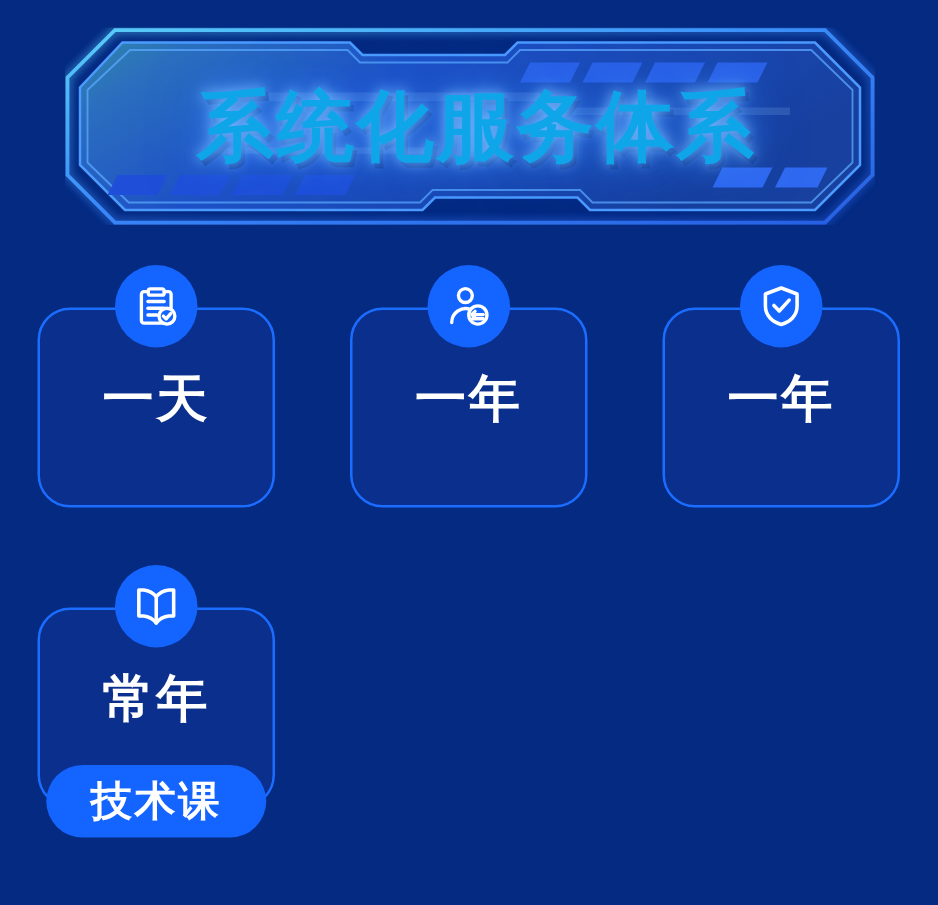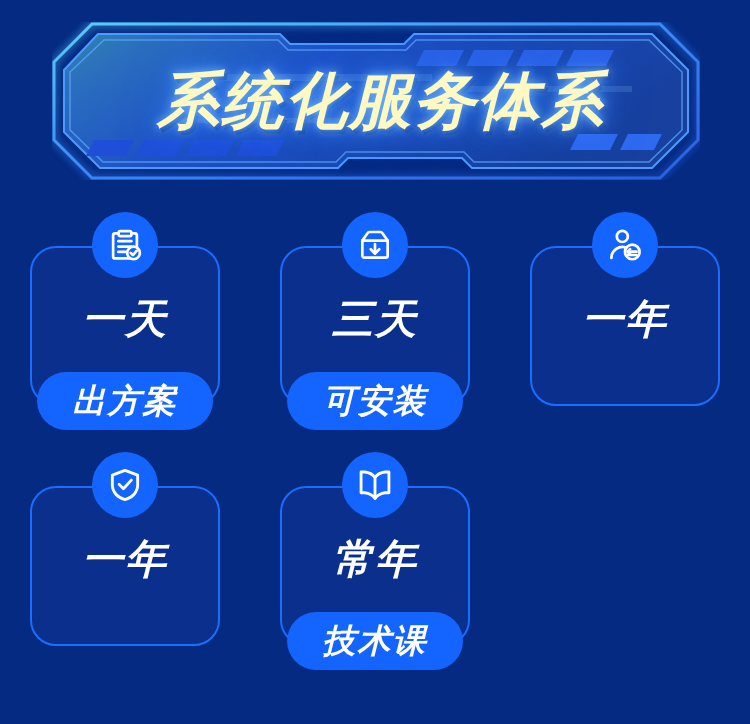--- a/index.html
+++ b/index.html
@@ -17,23 +17,22 @@
     width:648px; height:158px;
   }
   .banner-svg{ position:absolute; inset:0; width:100%; height:100%; }
 
   #banner-title{
     position:absolute; left:0; top:0; width:100%; height:100%;
     display:flex; align-items:center; justify-content:center;
     padding-left:10px;
     font-size:62px;
     font-weight:bold;
-    font-style:italic;
     letter-spacing:2px;
-    color:#fef9c3;
+    color:#0ea5e9;
     text-shadow:
        0 0 10px rgba(120,190,255,.95),
        0 0 22px rgba(70,150,255,.85),
        0 0 44px rgba(40,120,255,.6),
        3px 4px 0 rgba(8,40,120,.55);
     white-space:nowrap;
     z-index:5;
     -webkit-font-smoothing:antialiased;
   }
 
@@ -44,21 +43,20 @@
     display:grid;
     grid-template-columns:repeat(3,1fr);
     grid-template-rows:repeat(2,240px);
     justify-items:center;
   }
 
   .card{
     position:relative;
     width:190px; height:160px;
     margin-top:50px;
-    font-style:italic;
   }
   .card-body{
     position:absolute; left:0; top:0;
     width:190px; height:160px;
     border:2px solid #1b6dff;
     border-radius:26px;
     background:#0a2f8c;
   }
   .card-title{
     position:absolute; left:0; top:0; width:100%; height:100%;
@@ -168,36 +166,22 @@
       <svg viewBox="0 0 24 24" fill="none" stroke="#ffffff" stroke-width="1.7" stroke-linecap="round" stroke-linejoin="round">
         <path d="M9 3.2h6a1 1 0 0 1 1 1v1.2a1 1 0 0 1-1 1H9a1 1 0 0 1-1-1V4.2a1 1 0 0 1 1-1z"></path>
         <path d="M16 4.6h2.2a1.3 1.3 0 0 1 1.3 1.3v13.3a1.3 1.3 0 0 1-1.3 1.3H5.8a1.3 1.3 0 0 1-1.3-1.3V5.9a1.3 1.3 0 0 1 1.3-1.3H8"></path>
         <line x1="7.8" y1="9.6" x2="16" y2="9.6"></line>
         <line x1="7.8" y1="13" x2="16" y2="13"></line>
         <line x1="7.8" y1="16.4" x2="12.4" y2="16.4"></line>
         <circle cx="17.4" cy="17" r="4" fill="#1464ff"></circle>
         <polyline points="15.6,17 17,18.4 19.3,15.7"></polyline>
       </svg>
     </div>
-    <div class="card-pill">出方案</div>
-  </div>
-
-  <div class="card">
-    <div class="card-body"></div>
-    <div class="card-title">三天</div>
-    <div class="card-icon">
-      <svg viewBox="0 0 24 24" fill="none" stroke="#ffffff" stroke-width="1.7" stroke-linecap="round" stroke-linejoin="round">
-        <path d="M4 9.2 L7.4 4.4 A1.3 1.3 0 0 1 8.5 3.8 h7 a1.3 1.3 0 0 1 1.1 .6 L20 9.2"></path>
-        <path d="M4 9.2 h16 v9.6 a1.2 1.2 0 0 1 -1.2 1.2 H5.2 A1.2 1.2 0 0 1 4 18.8 Z"></path>
-        <line x1="12" y1="11.4" x2="12" y2="17.3"></line>
-        <polyline points="9.3,14.7 12,17.4 14.7,14.7"></polyline>
-      </svg>
-    </div>
-    <div class="card-pill">可安装</div>
-  </div>
+  </div>
+
 
 
   <div class="card">
     <div class="card-body"></div>
     <div class="card-title">一年</div>
     <div class="card-icon">
       <svg viewBox="0 0 24 24" fill="none" stroke="#ffffff" stroke-width="1.7" stroke-linecap="round" stroke-linejoin="round">
         <circle cx="10.3" cy="6.6" r="3.5"></circle>
         <path d="M3.4 20.2 a7 7 0 0 1 9.6 -6.5"></path>
         <circle cx="16.6" cy="16.4" r="4.6" fill="#1464ff"></circle>

